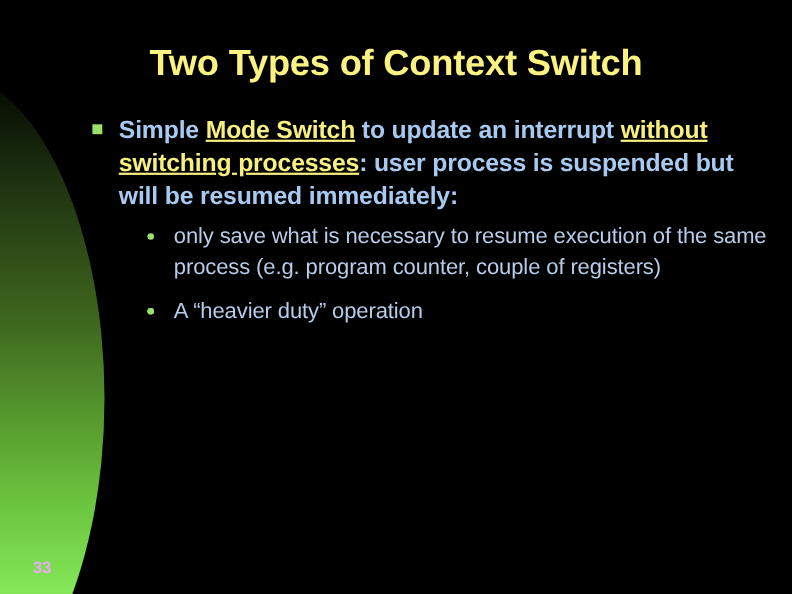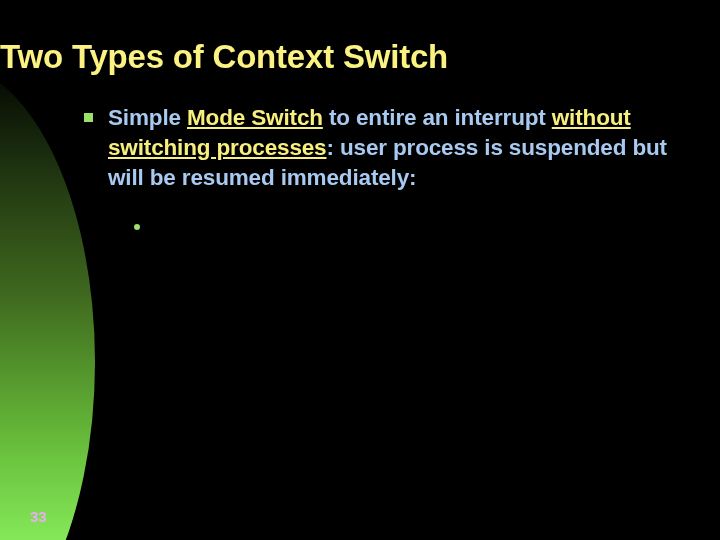--- a/index.html
+++ b/index.html
@@ -63,21 +63,21 @@
     letter-spacing: 0px;
     opacity: .95;
   }
 
   
   .title {
     position: absolute;
     left: 0;
     top: 38px;
     width: 720px;
-    text-align: left;
+    text-align: center;
     font-size: 33px;
     font-weight: bold;
     color: #fbf282;
     letter-spacing: -0.2px;
     white-space: nowrap;
   }
 
   
   .body {
     position: absolute;
@@ -150,30 +150,38 @@
   </div>
 
   <div class="page-number">33</div>
 
   <div class="title">Two Types of Context Switch</div>
 
   <div class="body">
 
     <div class="lvl1">
       <span class="sq-bullet"></span>
-      <span class="bl">Simple </span><span class="hl">Mode Switch</span><span class="bl"> to entire an interrupt </span><span class="hl">without switching processes</span><span class="bl">: user process is suspended but will be resumed immediately:</span>
+      <span class="bl">Simple </span><span class="hl">Mode Switch</span><span class="bl"> to update an interrupt </span><span class="hl">without switching processes</span><span class="bl">: user process is suspended but will be resumed immediately:</span>
     </div>
 
     <div class="gap-a"></div>
 
+    <div class="lvl2">
+      <span class="dot-bullet"></span>
+      <span>only save what is necessary to resume execution of the same process (e.g. program counter, couple of registers)</span>
+    </div>
 
     <div class="gap-b"></div>
 
 
     <div class="gap-c"></div>
 
     <div class="lvl2">
       <span class="dot-bullet"></span>
     </div>
 
+    <div class="lvl2">
+      <span class="dot-bullet"></span>
+      <span>A “heavier duty” operation</span>
+    </div>
 
   </div>
 </div>
 
 </body></html>

